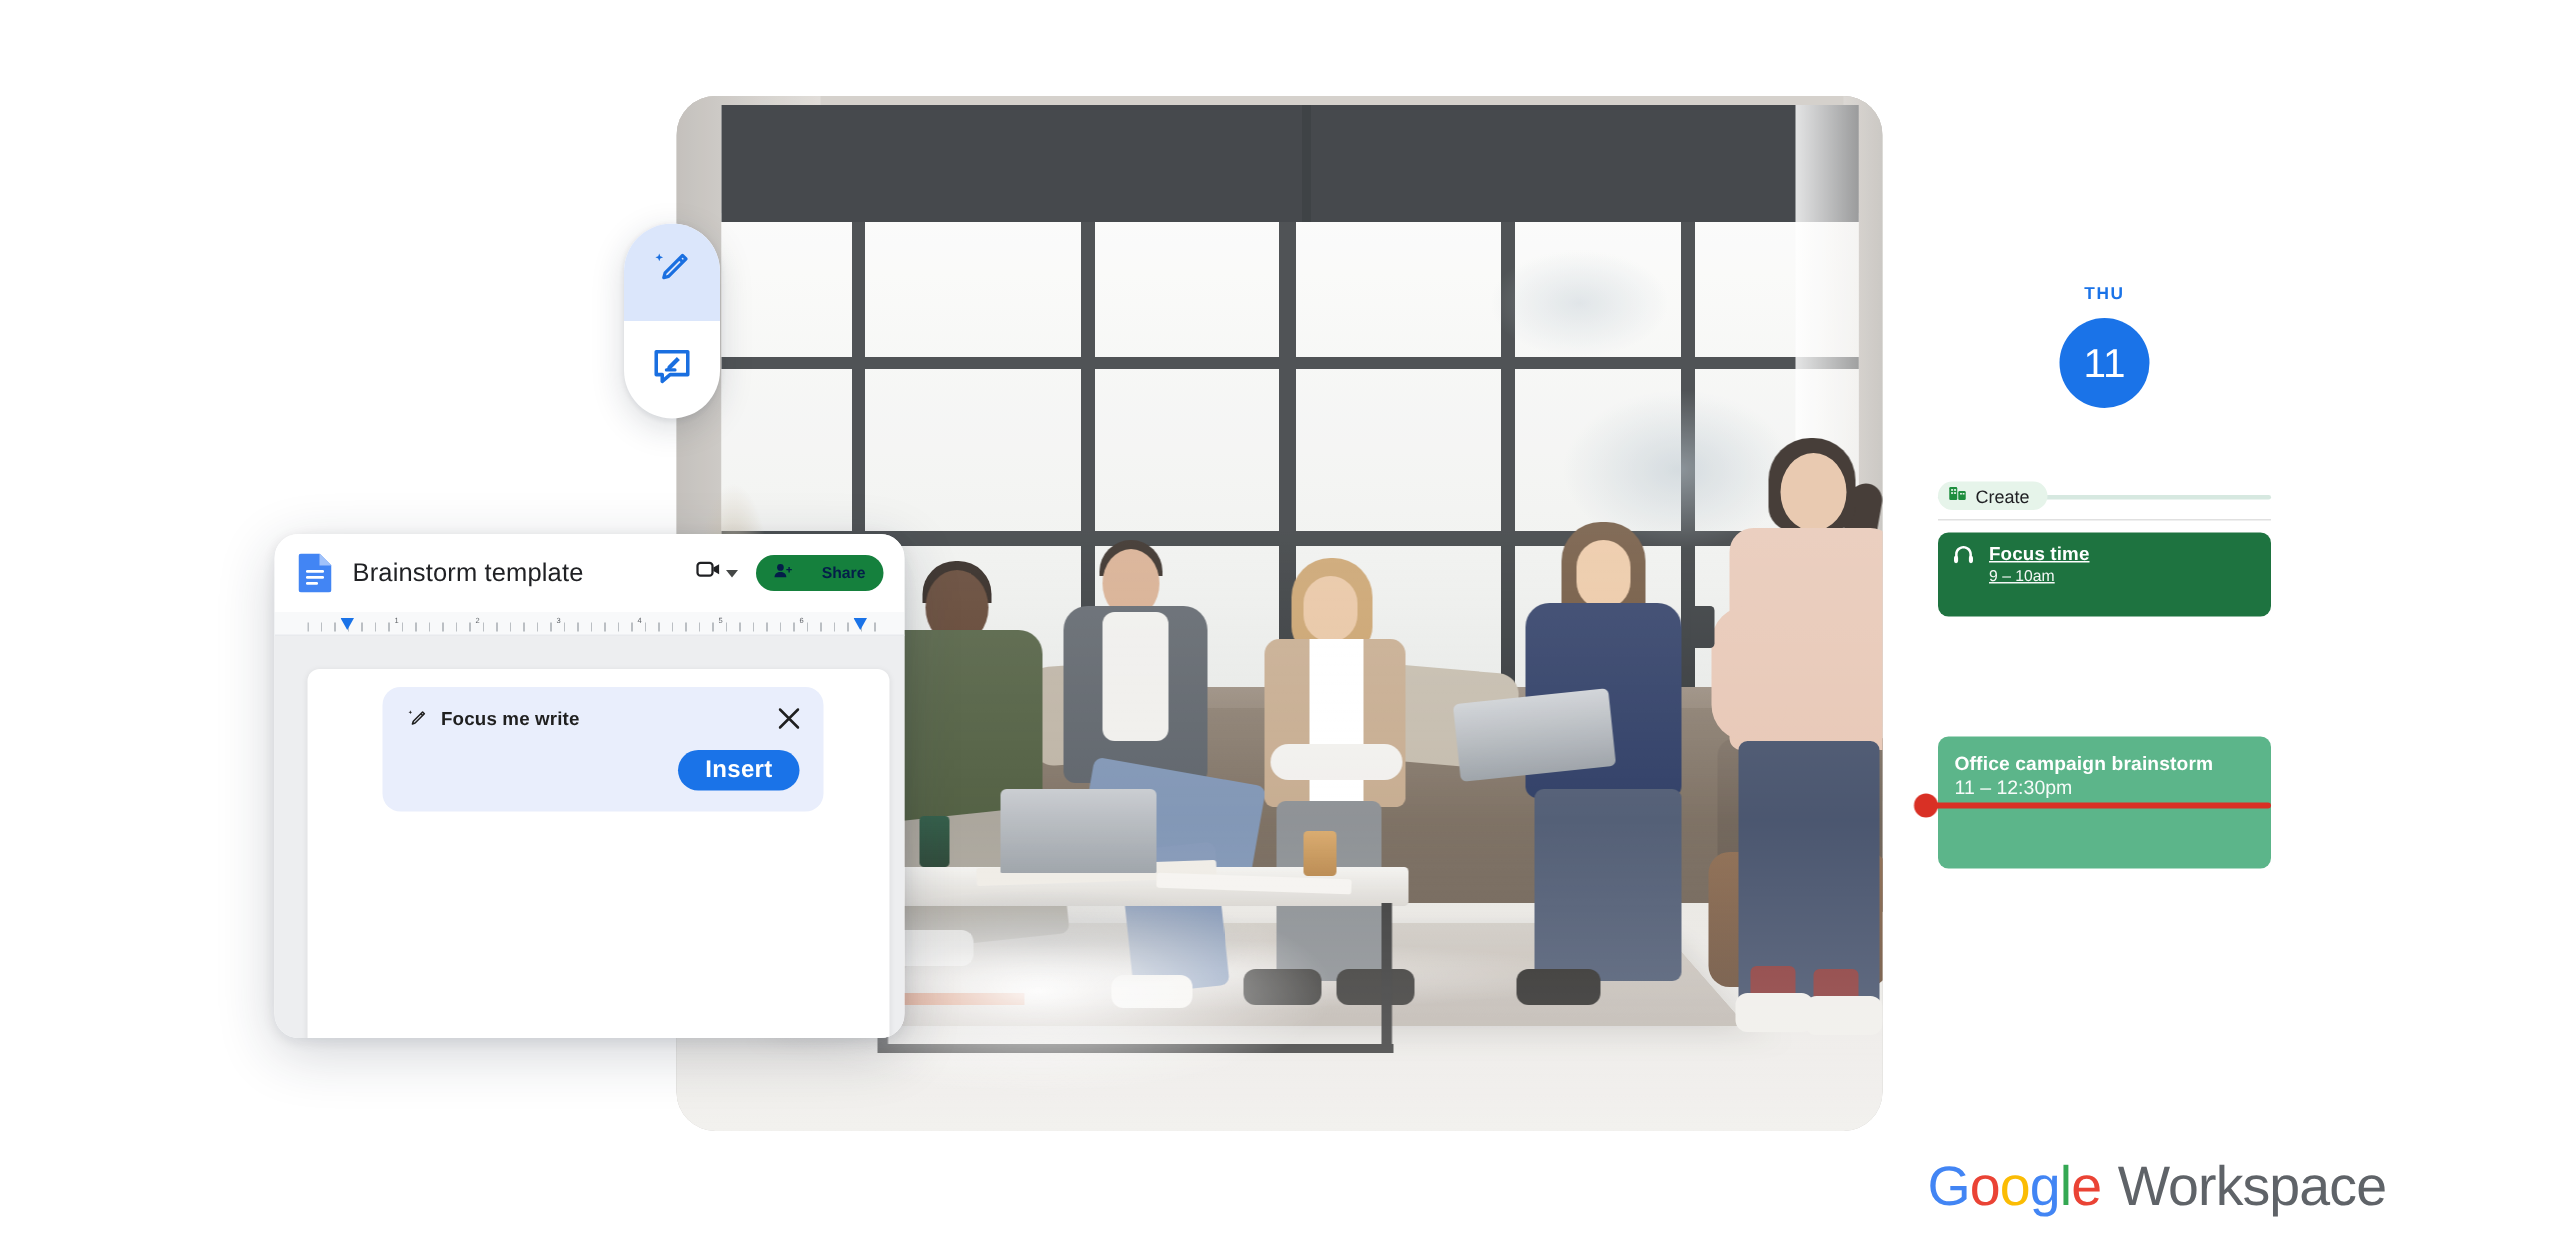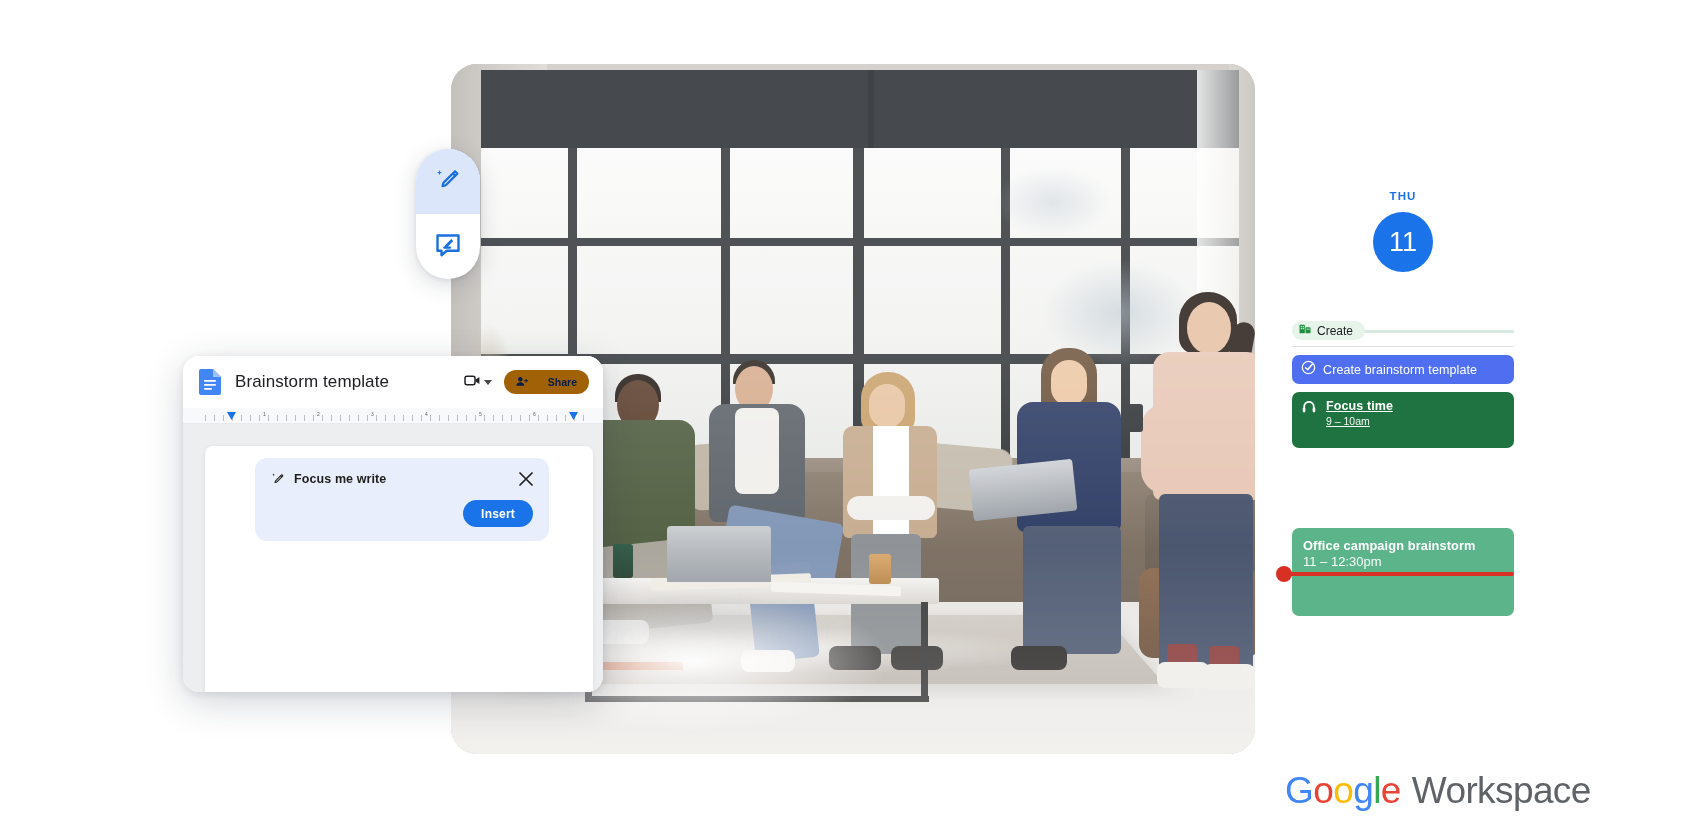--- a/index.html
+++ b/index.html
@@ -175,21 +175,21 @@
     overflow:hidden;
   }
   .docs-header{ display:flex; align-items:center; height:52px; padding:0 14px 0 16px; background:#fff; }
   .docs-file-icon{ width:22px; height:26px; margin-right:14px; flex:0 0 auto; }
   .docs-title{ font-size:17px; color:#202124; letter-spacing:.1px; white-space:nowrap; }
   .docs-header-right{ margin-left:auto; display:flex; align-items:center; gap:12px; }
   .cam-btn{ display:flex; align-items:center; gap:3px; }
   .cam-caret{ width:0;height:0;border-left:4px solid transparent;border-right:4px solid transparent;border-top:5px solid #444746; }
   .share-btn{
     display:flex; align-items:center; gap:20px;
-    background:#a16207; color:#041e49; border-radius:100px;
+    background:#15803d; color:#041e49; border-radius:100px;
     height:24px; padding:0 12px; font-size:10.5px; font-weight:600; white-space:nowrap;
   }
   .ruler{ height:16px; background:#f8f9fa; border-bottom:1px solid #e8eaed; position:relative; }
   .ruler-ticks{ position:absolute; left:22px; right:14px; top:7px; height:6px;
      background-image:repeating-linear-gradient(90deg,#9aa0a6 0 1px, transparent 1px 9px);
      opacity:.65; }
   .ruler-num{ position:absolute; top:3px; font-size:5px; color:#5f6368; }
   .ruler-marker{ position:absolute; top:4px; width:9px; height:8px; background:#1a73e8;
      clip-path:polygon(0 0,100% 0,50% 100%); }
   .docs-body{ position:absolute; left:0; right:0; top:68px; bottom:0; background:#edeef0; }
@@ -202,21 +202,21 @@
     background:#e9eefc; border-radius:12px; padding:14px 16px 14px 16px;
   }
   .hmw-top{ display:flex; align-items:center; }
   .hmw-pencil{ width:14px; height:14px; margin-right:9px; flex:0 0 auto; }
   .hmw-label{ font-size:12.5px; font-weight:700; color:#1f1f1f; letter-spacing:.1px; }
   .hmw-close{ margin-left:auto; width:14px; height:14px; }
   .hmw-text{ margin-top:10px; font-size:14px; line-height:20px; color:#1f1f1f; letter-spacing:.1px; }
   .hmw-actions{ display:flex; justify-content:flex-end; margin-top:14px; }
   .insert-btn{
     background:#1a73e8; color:#fff; border:none; border-radius:100px;
-    height:27px; padding:0 18px; font-size:12px; font-weight:700;
+    height:27px; padding:0 18px; font-size:16px; font-weight:700;
     font-family:"Liberation Sans",sans-serif; cursor:pointer; letter-spacing:.2px;text-align:center;
   }
 
   
   .side-toolbar{
     position:absolute; left:416px; top:149px; width:64px; height:130px;
     background:#fff; border-radius:36px; overflow:hidden;
     box-shadow:0 6px 22px rgba(30,40,60,.17), 0 1px 5px rgba(30,40,60,.10);
   }
   .tb-item{ width:64px; height:65px; display:flex; align-items:center; justify-content:center; }
@@ -471,29 +471,20 @@
             <rect x="9" y="6.6" width="1.4" height="1.2" fill="#e6f4ea"></rect>
             <rect x="11" y="6.6" width="1.4" height="1.2" fill="#e6f4ea"></rect>
           </svg>
         </span>
         <span>Create</span>
       </div>
     </div>
 
     <div class="cal-sep"></div>
 
-    <div class="ev ev-task">
-      <span>
-        <svg width="15" height="15" viewBox="0 0 20 20" fill="none">
-          <circle cx="10" cy="10" r="8.2" stroke="#fff" stroke-width="1.7"></circle>
-          <path d="M6.1 10.2 L8.9 13 L15 5.6" stroke="#fff" stroke-width="1.9" stroke-linecap="round" stroke-linejoin="round"></path>
-        </svg>
-      </span>
-      <span class="ev-task-label">Create brainstorm template</span>
-    </div>
 
     <div class="ev ev-focus">
       <div class="ev-focus-row">
         <span>
           <svg width="16" height="16" viewBox="0 0 20 20" fill="#fff">
             <path d="M10 2.6c-3.9 0-7 3-7 6.8v2.2h2.1V9.4c0-2.7 2.2-4.8 4.9-4.8s4.9 2.1 4.9 4.8v2.2H17V9.4c0-3.8-3.1-6.8-7-6.8z"></path>
             <rect x="2.1" y="10.6" width="3.4" height="6.2" rx="1.7"></rect>
             <rect x="14.5" y="10.6" width="3.4" height="6.2" rx="1.7"></rect>
           </svg>
         </span>

